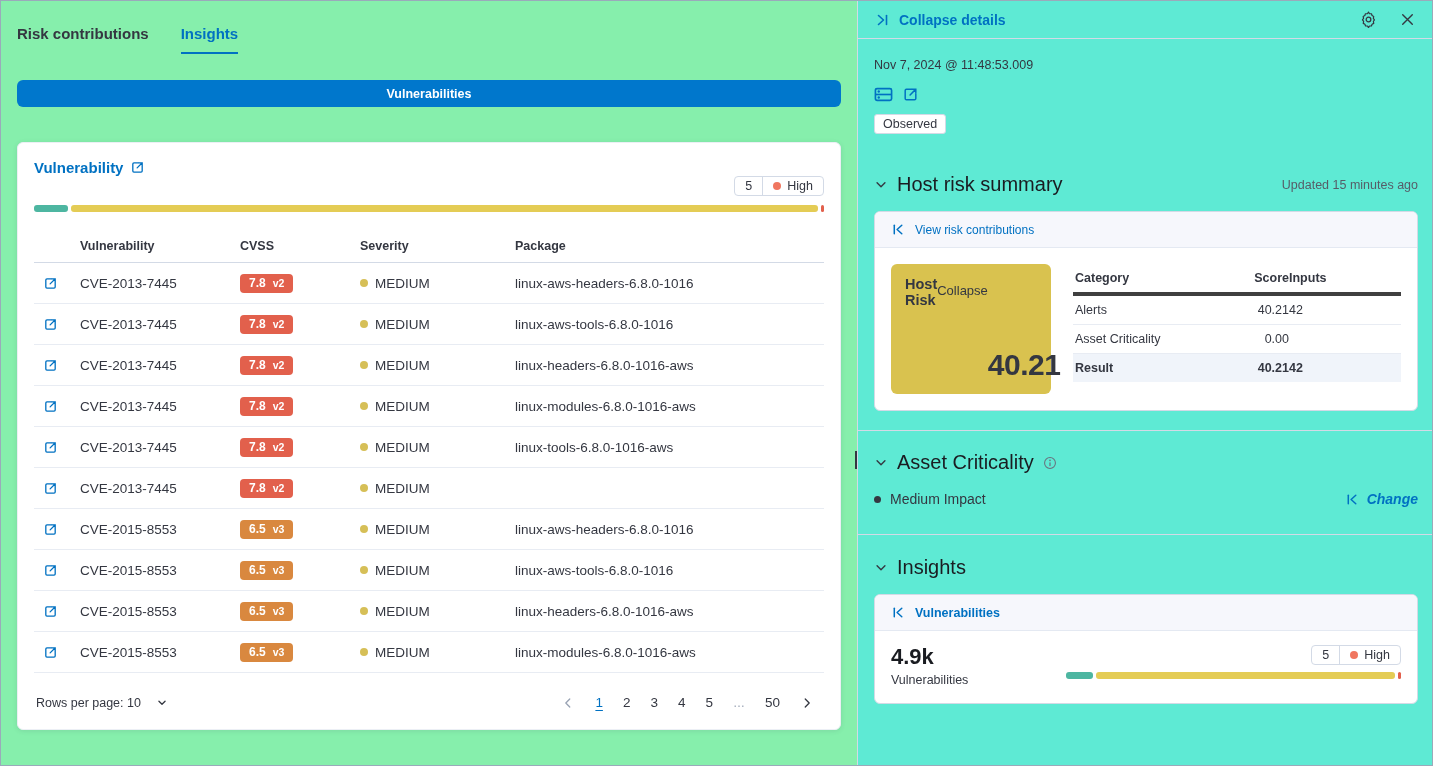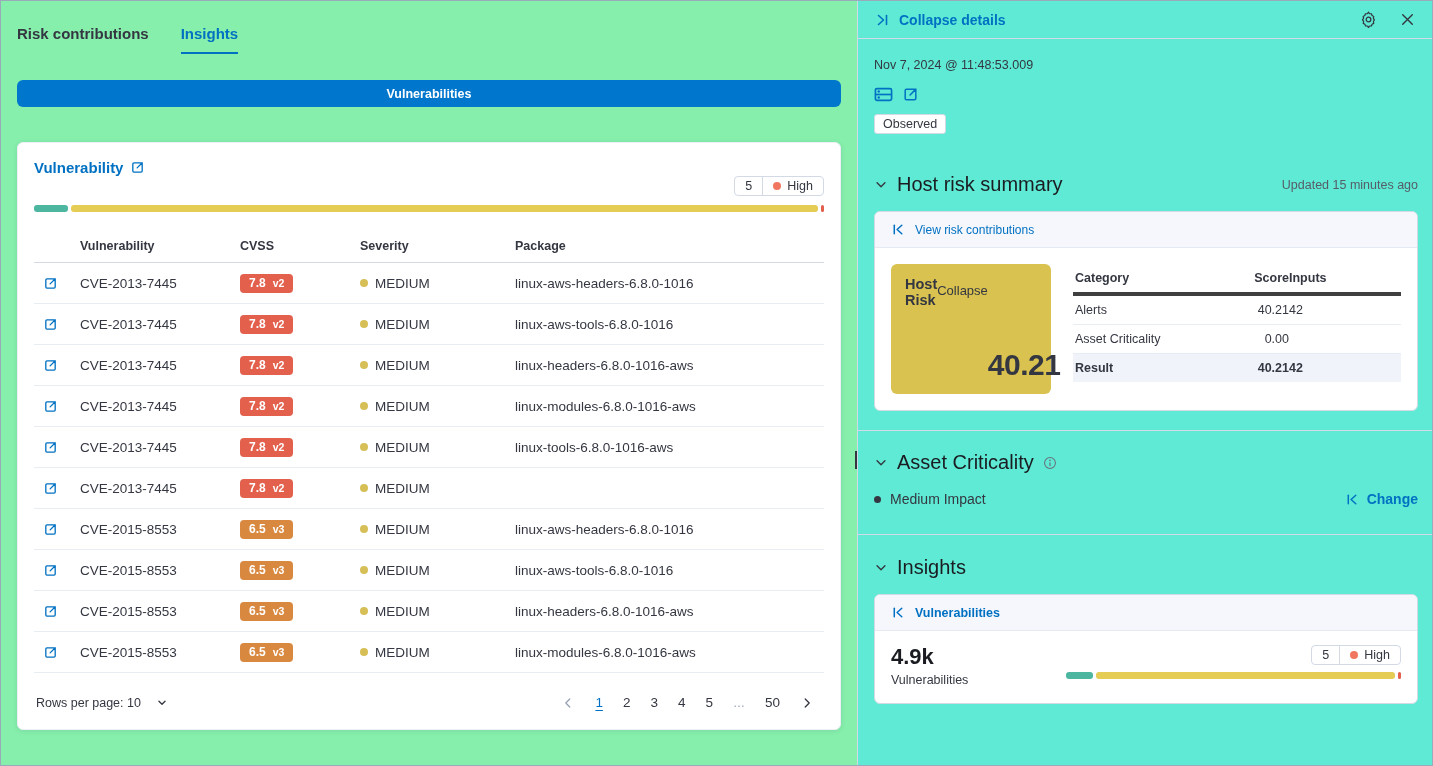--- a/index.html
+++ b/index.html
@@ -102,21 +102,21 @@
   .rt-row.head { font-weight:700; border-bottom:4px solid #404040; }
   .rt-row.result { background:#f0f4fa; font-weight:700; border-bottom:none; }
   .rt-c1 { flex:1; }
   .rt-c2 { width:110px; text-align:right; }
   .rt-c3 { width:110px; text-align:left; }
 
   .section-hr { border:none; border-top:1px solid #d3dae6; margin:19px -16px 0 -16px; }
   .mt-asset { margin-top:20px; }
   .asset-row { display:flex; align-items:flex-start; justify-content:space-between; margin-top:17px; padding-bottom:8px; }
   .asset-val { display:flex; align-items:center; gap:9px; font-size:14px; }
-  .link-change { display:flex; align-items:center; gap:7px; color:#0071c2; font-size:14px; font-weight:600; cursor:pointer; }
+  .link-change { display:flex; align-items:center; gap:7px; color:#0071c2; font-size:14px; font-weight:600; cursor:pointer;font-style:italic; }
 
   .mt-insights { margin-top:21px; }
   .insights-card { margin-top:15px; border:1px solid #d3dae6; border-radius:6px; overflow:hidden; background:#fff; }
   .insights-card-head { display:flex; align-items:center; gap:9px; background:#f6f7fc; padding:10px 16px; border-bottom:1px solid #e4e9f2; color:#0071c2; font-size:12.5px; font-weight:700; cursor:pointer; }
   .insights-card-body { display:flex; align-items:flex-start; gap:10px; padding:13px 16px 16px 16px; }
   .vuln-count-block { width:165px; }
   .vuln-count { font-size:22px; font-weight:700; color:#1a1c21; }
   .vuln-count-label { font-size:12.5px; margin-top:3px; }
   .insights-right { flex:1; display:flex; flex-direction:column; }
   .insights-right .badge-row { margin-top:1px; }

